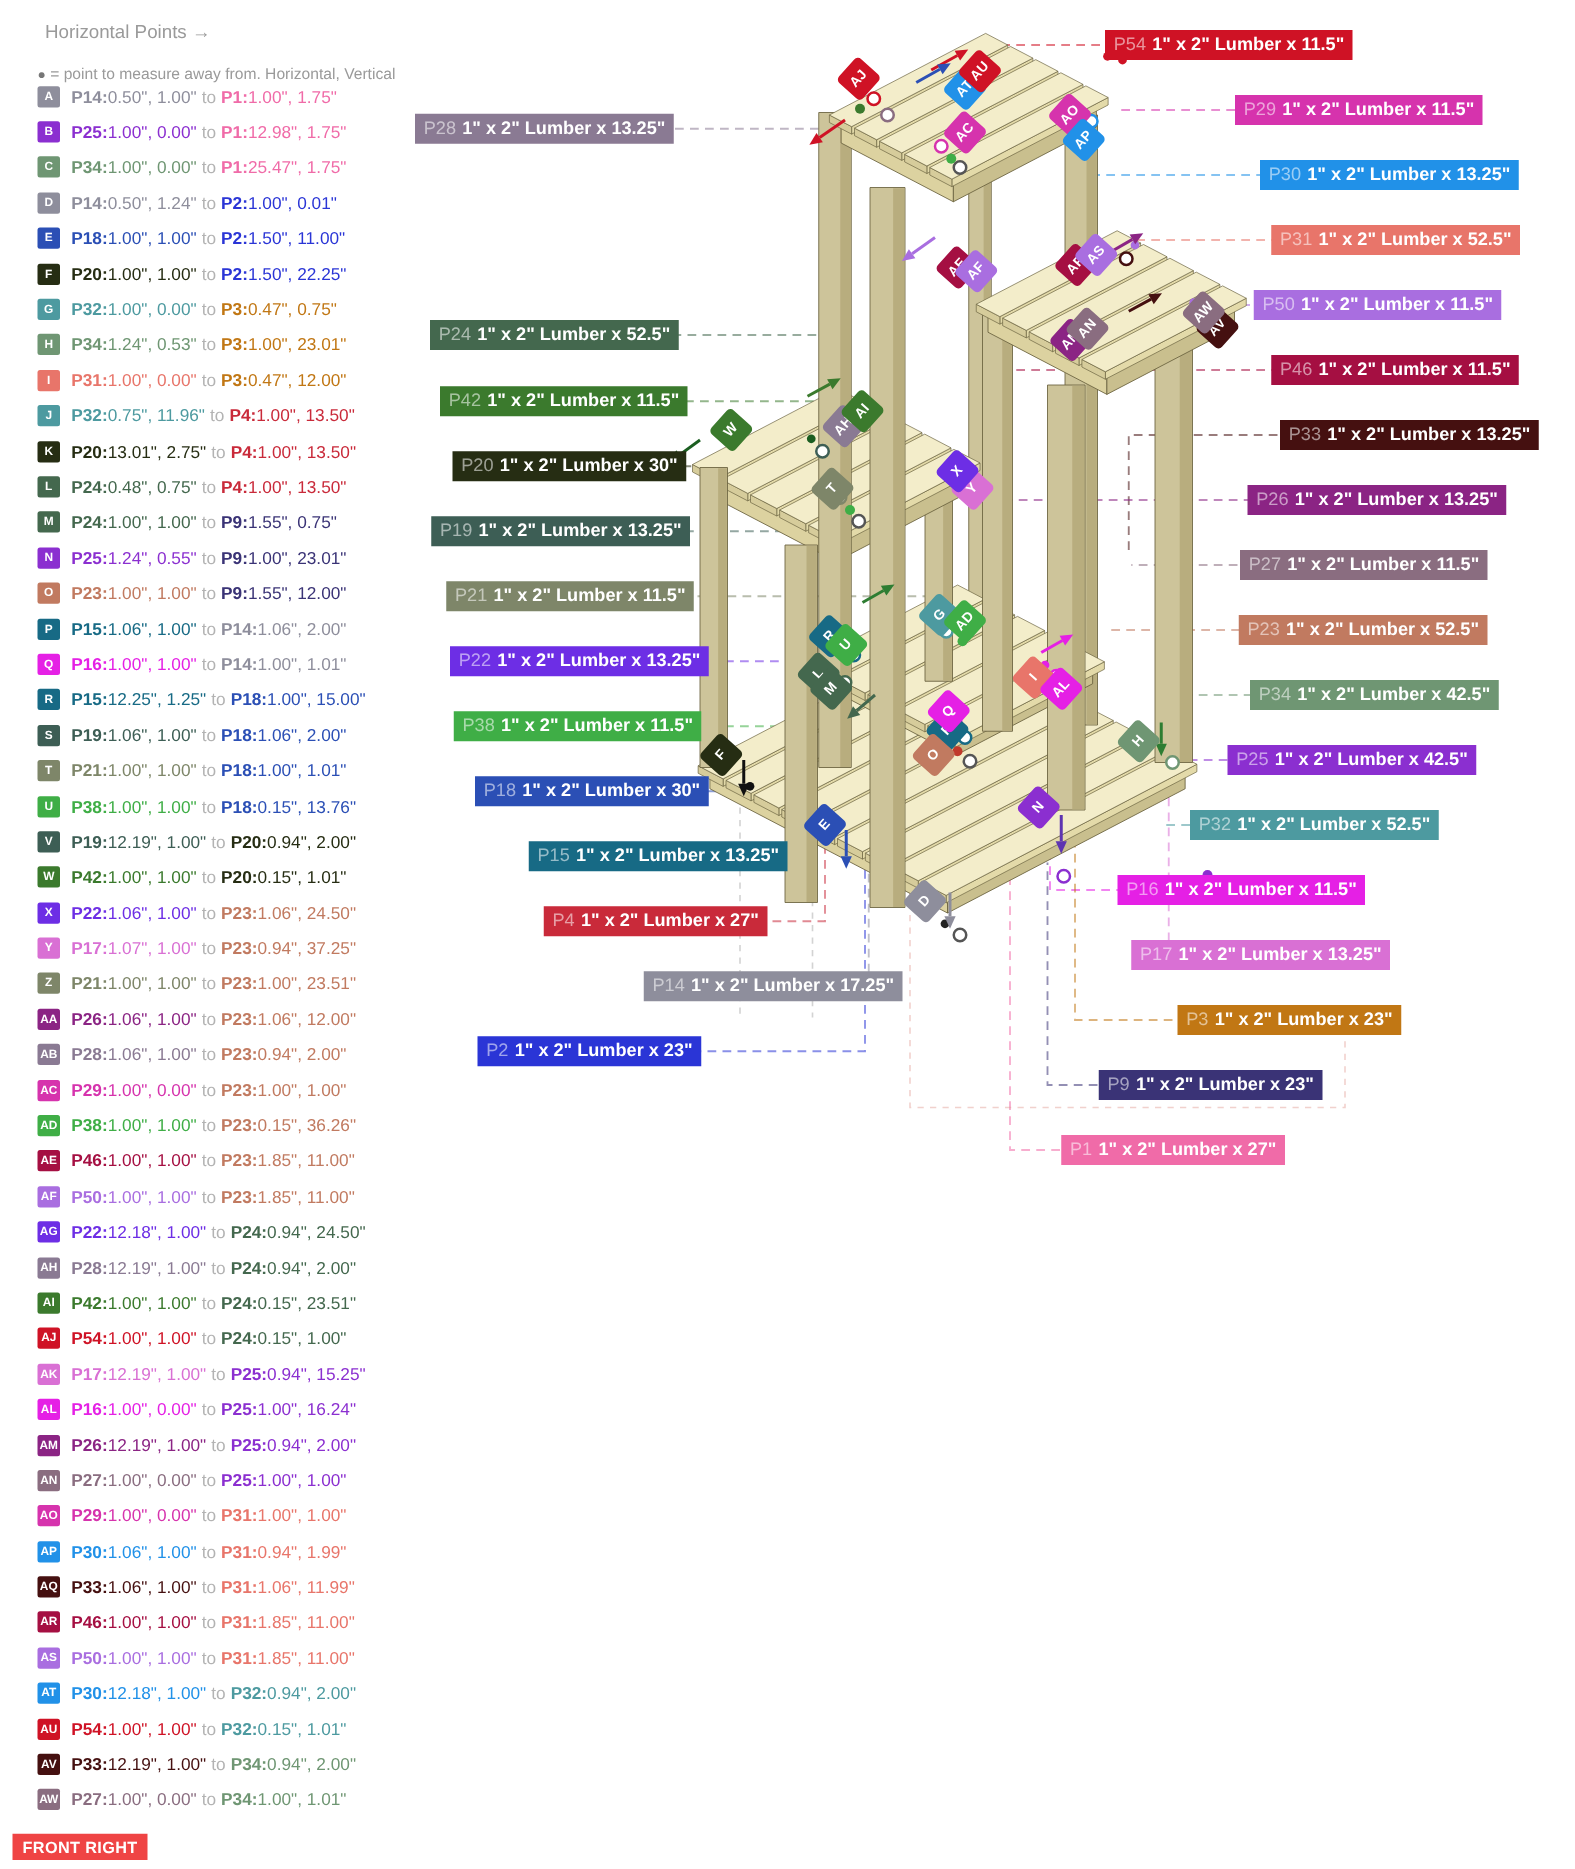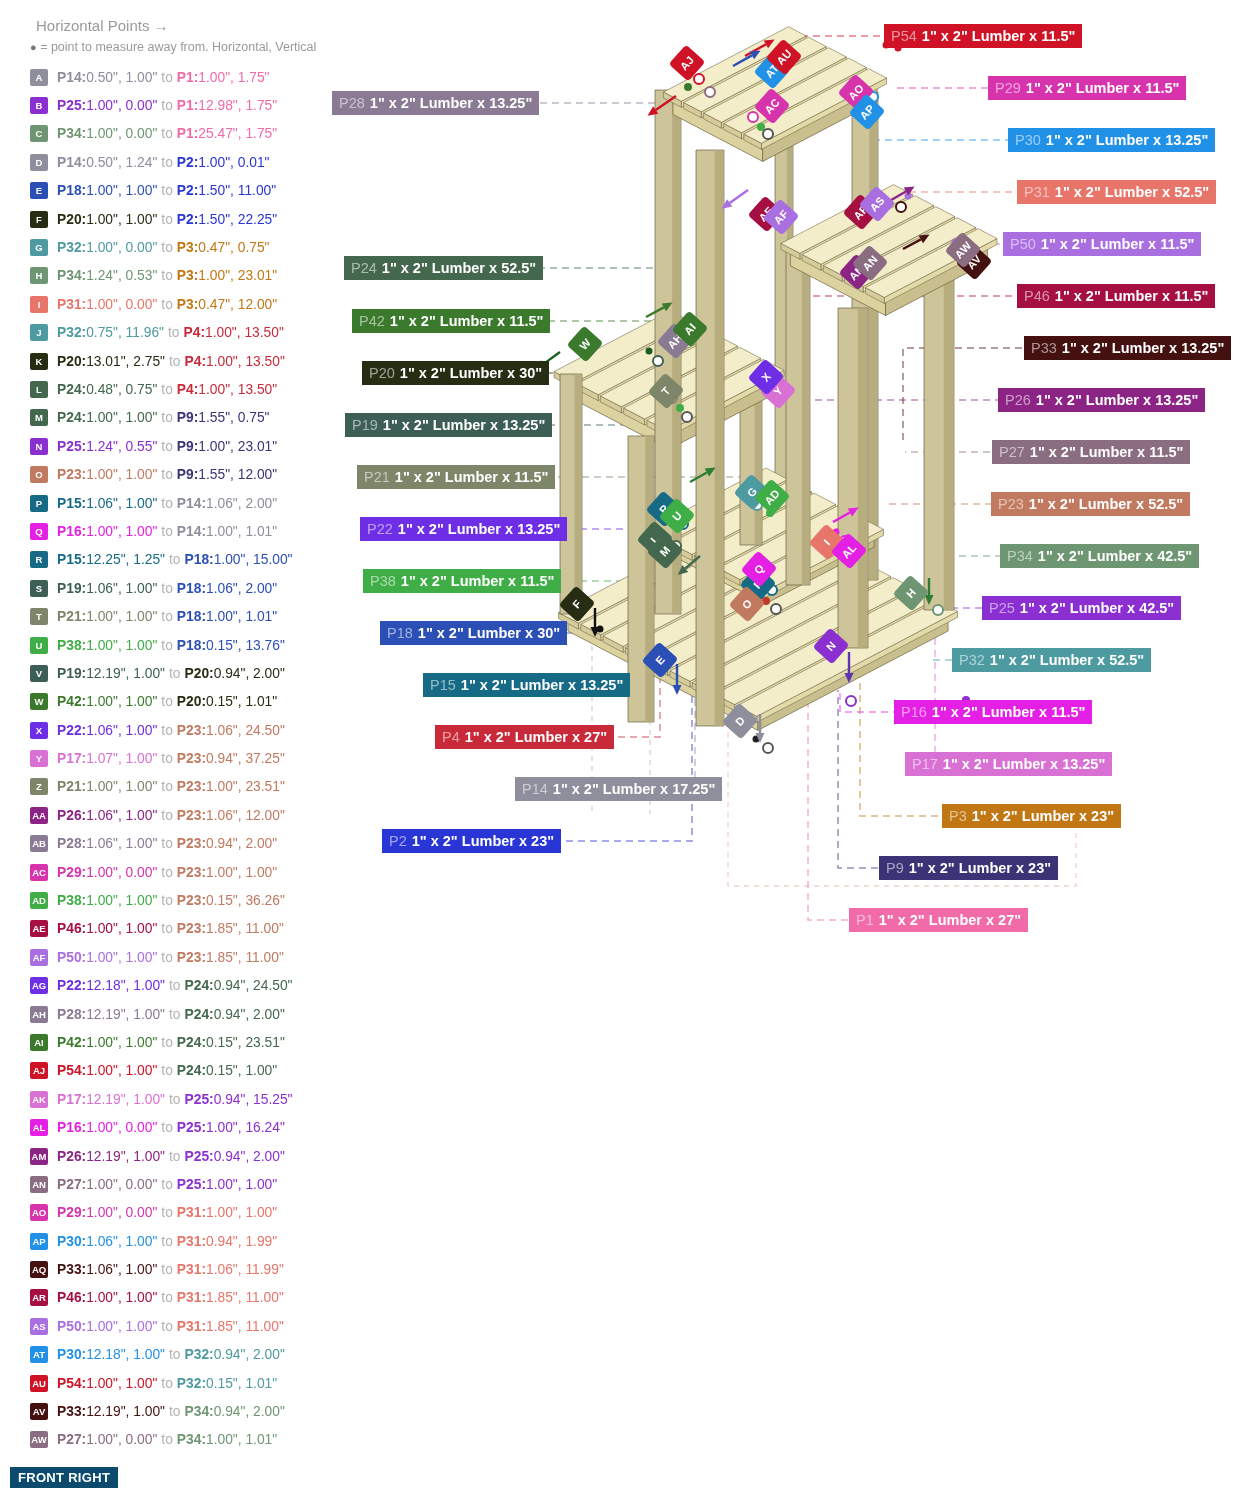--- a/index.html
+++ b/index.html
@@ -1,34 +1,34 @@
 <!DOCTYPE html>
 <html><head>
 <meta charset="utf-8">
 <style>
   html,body{margin:0;padding:0;background:#fff;}
   body{width:1260px;height:1495px;position:relative;font-family:"Liberation Sans",sans-serif;overflow:hidden;}
   .hdr-title{position:absolute;left:36px;top:17px;font-size:15px;color:#9a9a9a;}
-  .hdr-legend{position:absolute;left:30px;top:40px;font-size:12.5px;color:#9a9a9a;}
+  .hdr-legend{position:absolute;left:30px;top:52px;font-size:12.5px;color:#9a9a9a;}
   .hdr-legend .dot{color:#777;font-size:11px;}
   #conn-list{position:absolute;left:30px;top:63px;width:300px;}
   .crow{height:28.4px;display:flex;align-items:center;font-size:13.8px;white-space:nowrap;}
   .lbadge{width:18px;height:17px;border-radius:2px;color:#fff;font-weight:bold;font-size:9.5px;
           display:flex;align-items:center;justify-content:center;margin-right:9px;flex:0 0 auto;}
   .crow b{font-weight:bold;}
   .crow .to{color:#b3b3b3;padding:0 4px;}
   #diagram{position:absolute;left:0;top:0;width:1260px;height:1495px;}
   #scene{position:absolute;left:0;top:0;}
   .plabel{position:absolute;height:24px;line-height:24px;padding:0 7px;color:#fff;font-weight:bold;
           font-size:14.5px;white-space:nowrap;}
   .plabel .pnum{color:rgba(255,255,255,.55);margin-right:5px;font-weight:normal;}
   .dbadge{position:absolute;width:26px;height:26px;margin:-13px 0 0 -13px;transform:rotate(-48deg);
           border-radius:4px;display:flex;align-items:center;justify-content:center;
           font-weight:bold;font-size:11px;color:#fff;letter-spacing:.3px;}
-  .view-tag{position:absolute;left:10px;top:1467px;background:#0c4a6e;color:#fff;font-weight:bold;
+  .view-tag{position:absolute;left:10px;top:1467px;background:#ef4444;color:#fff;font-weight:bold;
             font-size:13px;padding:3px 8px;letter-spacing:.3px;}
 </style>
 </head>
 <body>
 
 <div class="hdr-title">Horizontal Points →</div>
 <div class="hdr-legend">
   <span class="dot">●</span>
   <span>= point to measure away from. Horizontal, Vertical</span>
 </div>

